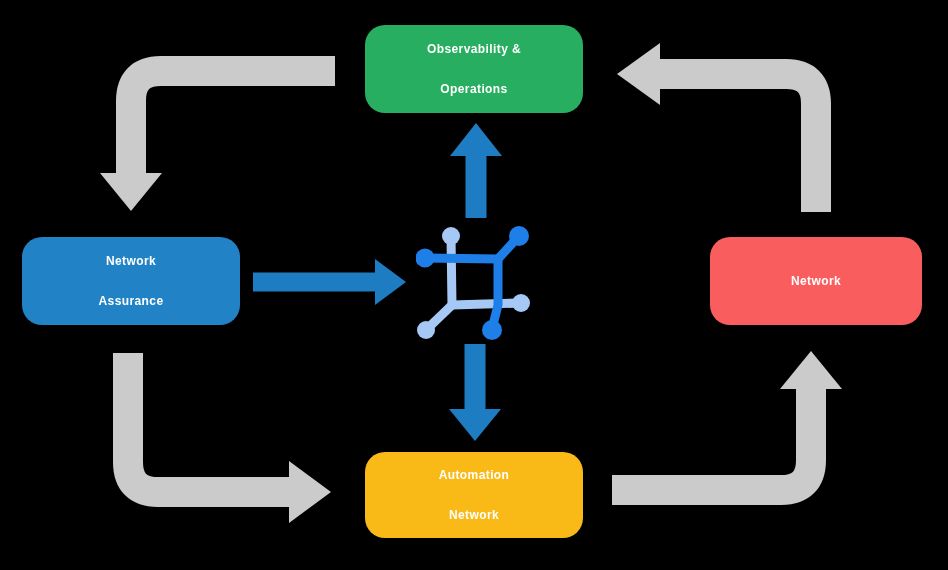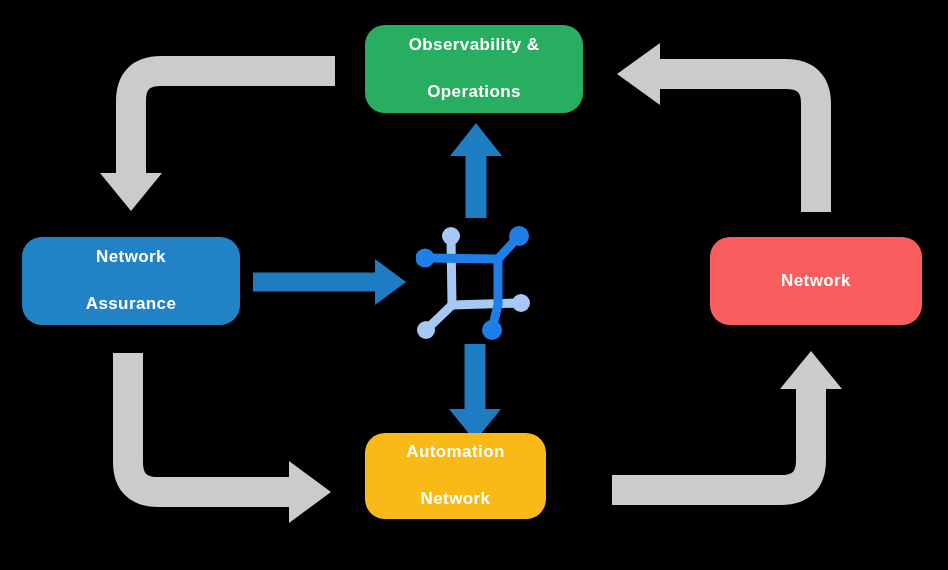--- a/index.html
+++ b/index.html
@@ -8,28 +8,28 @@
     overflow:hidden;font-family:"Liberation Sans", sans-serif;
   }
   .arrows{position:absolute;left:0;top:0;width:948px;height:570px;}
   .gray-arrow path{fill:none;stroke:var(--arrow-gray);stroke-width:30;}
   .gray-arrow polygon{fill:var(--arrow-gray);}
   .blue-arrow path{fill:none;stroke:var(--arrow-blue);}
   .blue-arrow polygon{fill:var(--arrow-blue);}
   .node-box{
     position:absolute;border-radius:20px;display:flex;flex-direction:column;
     align-items:center;justify-content:center;color:var(--text,#fff);
-    font-size:17px;font-weight:600;letter-spacing:.4px;line-height:1.35;
+    font-size:12px;font-weight:600;letter-spacing:.4px;line-height:1.35;
     text-align:right;
     gap:24px;
   }
   .box-observability{left:365px;top:25px;width:218px;height:88px;background:var(--green);}
   .box-operations{left:22px;top:237px;width:218px;height:88px;background:var(--blue);}
   .box-infrastructure{left:710px;top:237px;width:212px;height:88px;background:var(--red);}
-  .box-automation{left:365px;top:433px;width:181px;height:86px;background:var(--yellow);}
+  .box-automation{left:365px;top:452px;width:218px;height:86px;background:var(--yellow);}
   .center-icon{position:absolute;left:416px;top:224px;width:132px;height:124px;}
   .icon-light{fill:none;stroke:var(--icon-light-blue);stroke-width:9;stroke-linecap:round;stroke-linejoin:round;}
   .icon-dark{fill:none;stroke:var(--icon-dark-blue);stroke-width:9;stroke-linecap:round;stroke-linejoin:round;}
   .icon-light-node{fill:var(--icon-light-blue);}
   .icon-dark-node{fill:var(--icon-dark-blue);}
 </style>
 </head>
 <body>
 
 <div class="stage">

